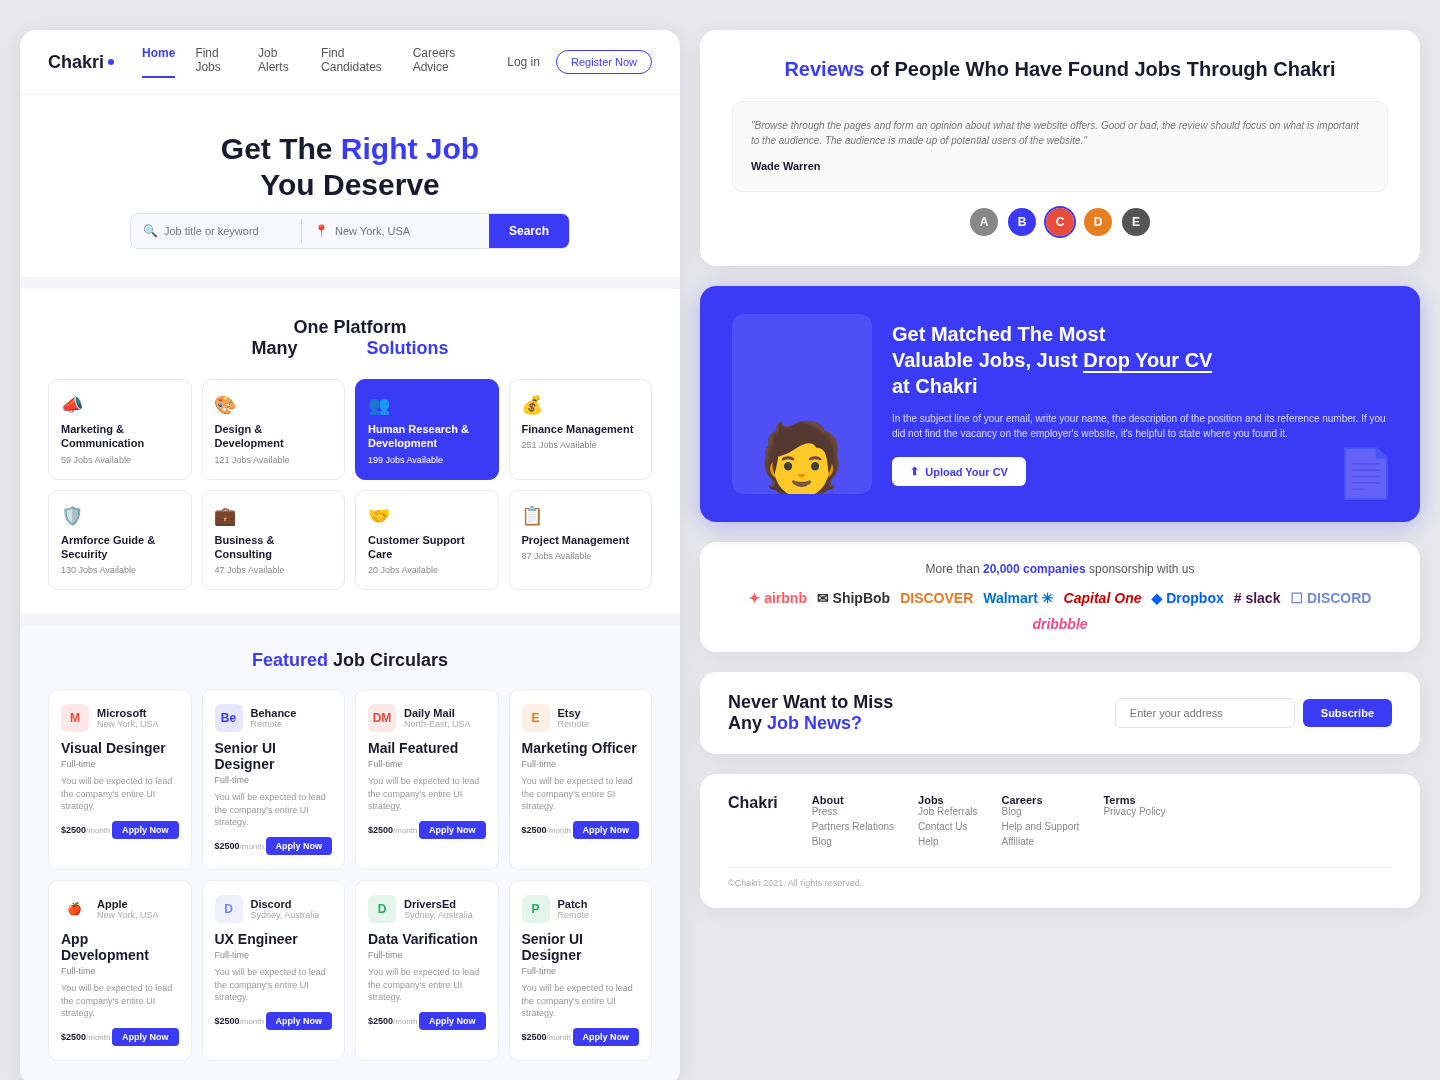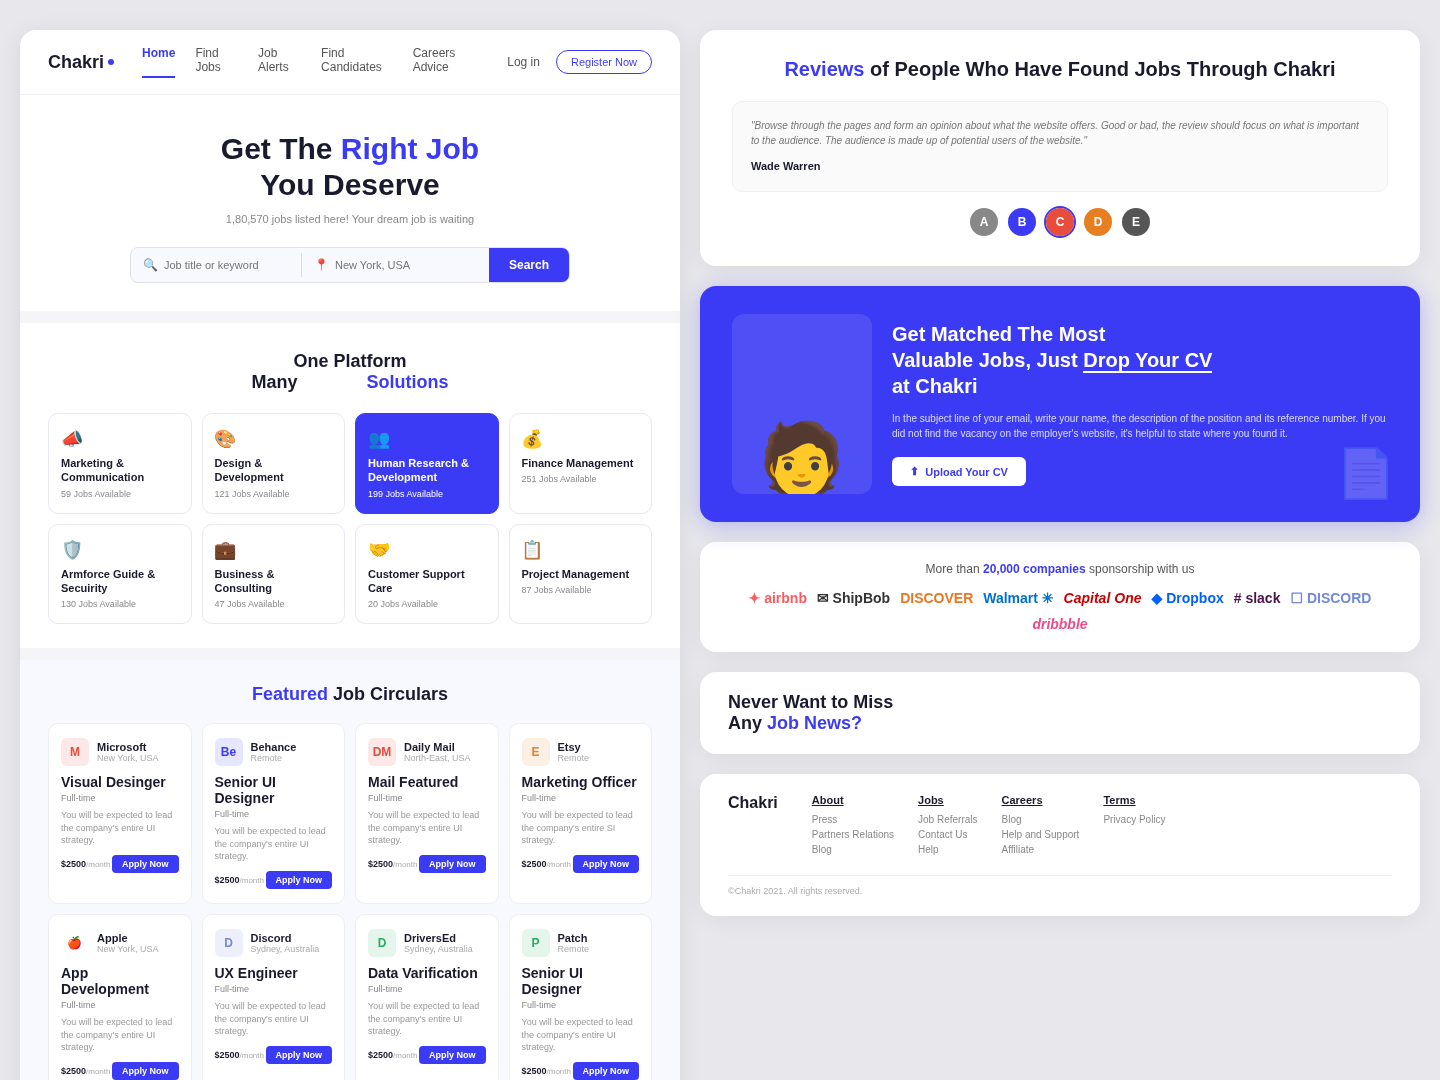--- a/index.html
+++ b/index.html
@@ -505,22 +505,20 @@
     }
     .footer-cols {
       display: flex;
       gap: 24px;
       flex: 1;
     }
     .footer-col h4 {
       font-size: 11px;
       font-weight: 700;
       color: #1a1a2e;
-      margin-bottom: 8px;
-      text-decoration: underline;
     }
     .footer-col a {
       display: block;
       font-size: 10px;
       color: #888;
       text-decoration: none;
       margin-bottom: 4px;
       cursor: pointer;
     }
     .footer-bottom {
@@ -556,21 +554,20 @@
     </div>
   </nav>
 
   <section class="hero">
     <h1 class="hero-title">
       <span>Get The</span>
       <span class="highlight">Right Job</span>
       <br>
       <span>You Deserve</span>
     </h1>
-    <p class="hero-subtitle">1,80,570 jobs listed here! Your dream job is waiting</p>
     <div class="search-bar">
       <div class="search-input-wrap">
         <span class="icon-search">🔍</span>
         <input class="search-input" type="text" placeholder="Job title or keyword" style="">
       </div>
       <div class="search-divider"></div>
       <div class="location-wrap">
         <span class="icon-location">📍</span>
         <input class="search-input" type="text" placeholder="New York, USA" style="">
       </div>
@@ -843,20 +840,24 @@
   </section>
 
   <section class="newsletter-section">
     <div class="newsletter-title">
       <div>Never Want to Miss</div>
       <div>
         <span>Any</span>
         <span class="highlight">Job News?</span>
       </div>
     </div>
+    <div class="newsletter-form">
+      <input class="newsletter-input" type="email" placeholder="Enter your address" style="">
+      <button class="subscribe-btn">Subscribe</button>
+    </div>
   </section>
 
   <footer class="footer">
     <div class="footer-top">
       <div class="footer-logo">Chakri</div>
       <div class="footer-cols" id="footer-cols">
           <div class="footer-col">
             <h4>About</h4>
             <a>Press</a>
             <a>Partners Relations</a>

